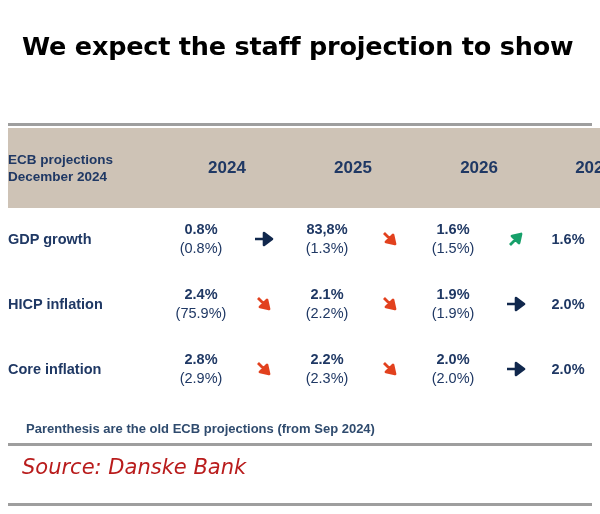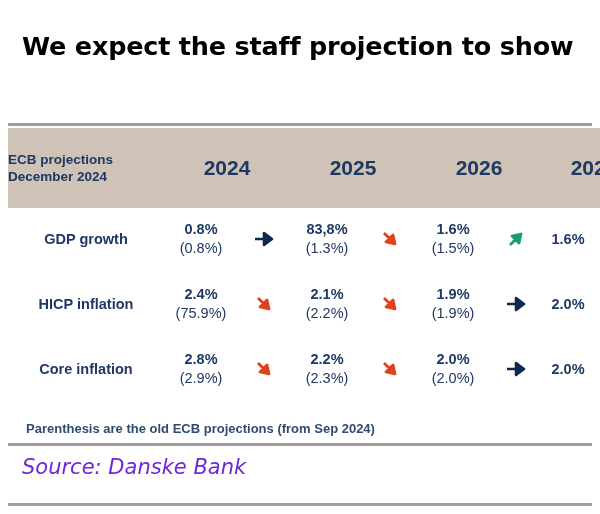--- a/index.html
+++ b/index.html
@@ -76,21 +76,21 @@
   }
   .head-label {
     font-size: 13.5px;
     font-weight: 700;
     line-height: 17px;
     color: #1f3864;
     padding-left: 12px;
     text-align: left;
   }
   .head-year {
-    font-size: 21px;
+    font-size: 17px;
     font-weight: 700;
     color: #1f3864;
     text-align: center;
   }
 
   
   tr.data-row td {
     height: 62px;
     vertical-align: middle;
     background: #ffffff;
@@ -98,21 +98,20 @@
   tr.gap-row td {
     height: 3px;
     background: #ffffff;
     padding: 0;
   }
   .row-label {
     background: #f2f0ec;
     font-size: 14.5px;
     font-weight: 700;
     color: #1f3864;
-    text-align: center;
   }
   .cell-val {
     text-align: center;
     font-size: 14.5px;
     font-weight: 700;
     color: #1f3864;
     line-height: 19px;
     white-space: nowrap;
   }
   .cell-val .prev {
@@ -150,21 +149,21 @@
   .rule-bottom { top: 503px; }
 
   .source-text {
     position: absolute;
     left: 22px;
     top: 455px;
     font-family: "DejaVu Sans", sans-serif;
     font-size: 21px;
     font-style: italic;
     font-weight: 400;
-    color: #6d28d9;
+    color: #b91c1c;
     white-space: nowrap;
   }
 </style>
 </head>
 <body>
 
 <div class="slide">
 
   <div class="title-block">
     <div class="title-line">We expect the staff projection to show</div>

